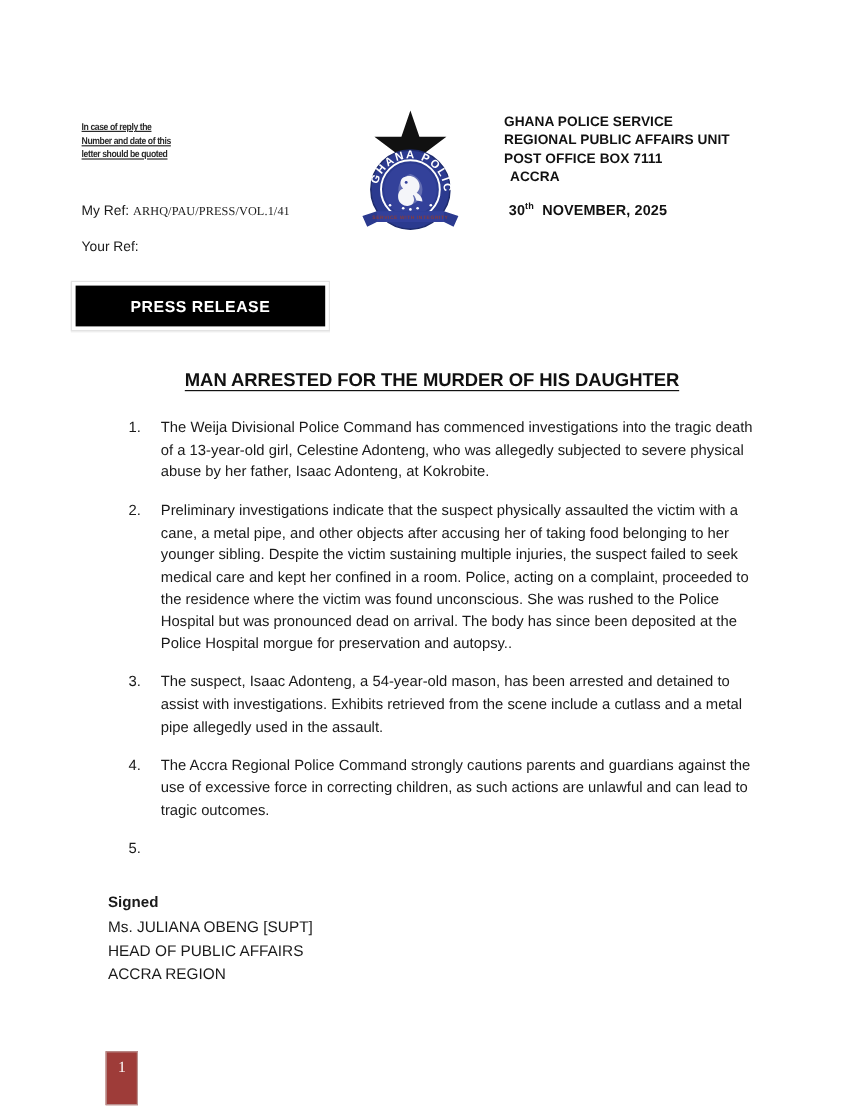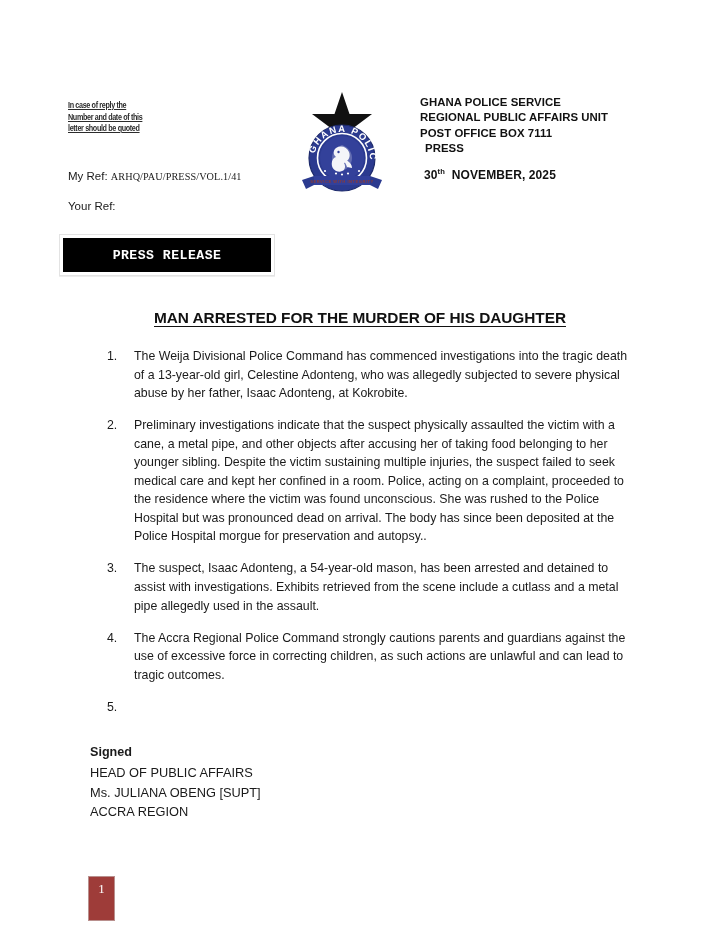--- a/index.html
+++ b/index.html
@@ -121,21 +121,20 @@
     position: absolute;
     left: 59px;
     top: 234px;
     width: 216px;
     height: 42px;
     background: #ffffff;
     border: 1px solid #e3e3e3;
     box-shadow: 0 1px 0 #ededed;
     box-sizing: border-box;
     padding: 3px;
-    font-family: Liberation Mono, monospace;
   }
   .pr-box {
     width: 100%;
     height: 100%;
     background: #000000;
     color: #ffffff;
     display: flex;
     align-items: center;
     justify-content: center;
     font-size: 13.2px;
@@ -279,21 +278,21 @@
         <path d="M10 90 L22 86 L78 86 L90 90 L86 99 L78 95 L22 95 L14 99 Z" fill="#2b3a8f"></path>
         <path d="M22 86 L78 86 L78 95 L22 95 Z" fill="#32409b"></path>
         <text x="50" y="92.6" text-anchor="middle" font-family="Liberation Sans, sans-serif" font-size="4.1" font-weight="bold" fill="#8b3b38" letter-spacing="0.5">SERVICE WITH INTEGRITY</text>
       </svg>
     </div>
 
     <div class="addr">
       <div>GHANA POLICE SERVICE</div>
       <div>REGIONAL PUBLIC AFFAIRS UNIT</div>
       <div>POST OFFICE BOX 7111</div>
-      <div class="indent">PRESS</div>
+      <div class="indent">ACCRA</div>
     </div>
 
     <div class="date">
       <span>30</span><sup>th</sup>&nbsp; <span>NOVEMBER, 2025</span>
     </div>
   </div>
 
   <div class="pr-wrap">
     <div class="pr-box">PRESS RELEASE</div>
   </div>
@@ -319,20 +318,20 @@
       <span class="num">4.</span>
       <span>The Accra Regional Police Command strongly cautions parents and guardians against the use of excessive force in correcting children, as such actions are unlawful and can lead to tragic outcomes.</span>
     </li>
     <li>
       <span class="num">5.</span>
     </li>
   </ol>
 
   <div class="sign">
     <div class="sig-head">Signed</div>
+    <div>Ms. JULIANA OBENG [SUPT]</div>
     <div>HEAD OF PUBLIC AFFAIRS</div>
-    <div>Ms. JULIANA OBENG [SUPT]</div>
     <div>ACCRA REGION</div>
   </div>
 
   <div class="pagenum">1</div>
 
 </div>
 
 </body></html>

